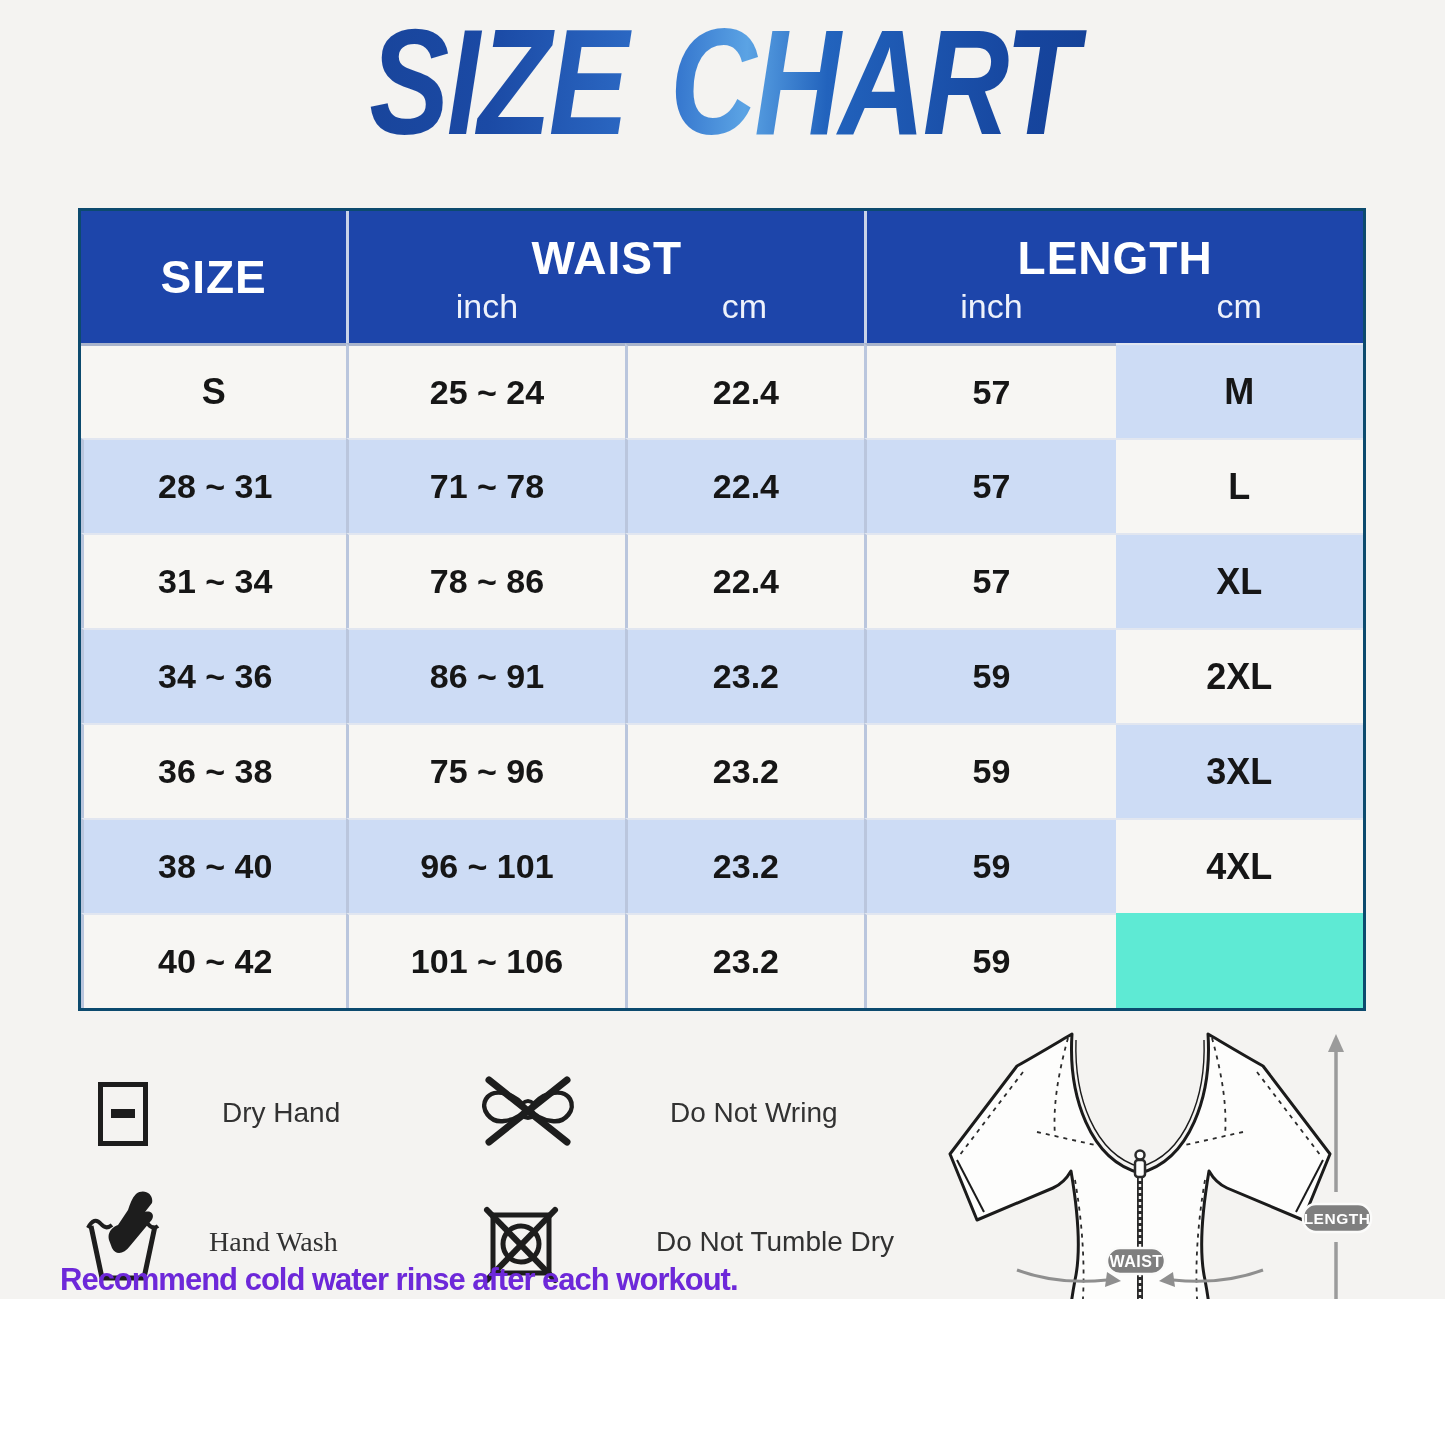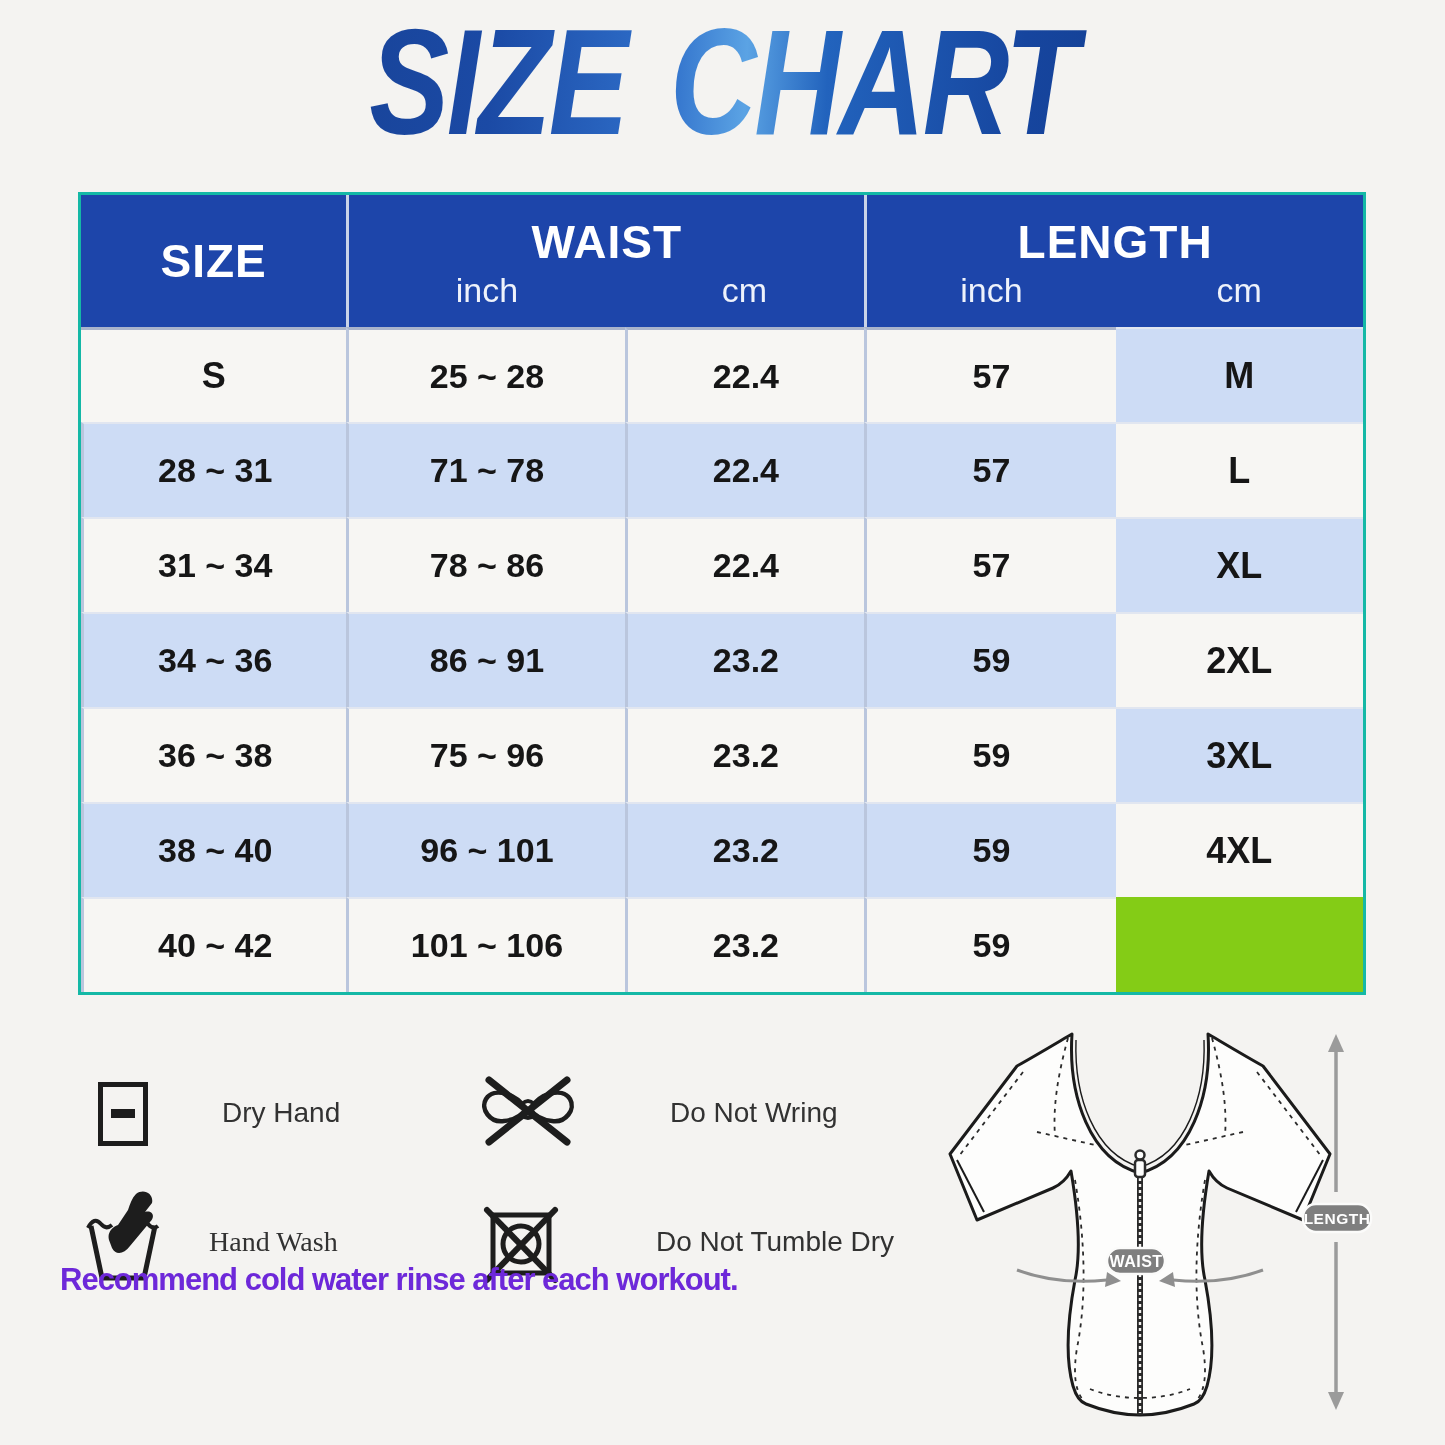--- a/index.html
+++ b/index.html
@@ -1,38 +1,38 @@
 <!DOCTYPE html>
 <html><head>
 <meta charset="utf-8">
 <style>
   html,body{margin:0;padding:0;}
   .page{
-    position:relative;width:1445px;height:1445px;background:#f4f3f1;
+    position:relative;width:1445px;height:1299px;background:#f4f3f1;
     font-family:"Liberation Sans",sans-serif;overflow:hidden;
   }
   
   .title{
     position:absolute;top:4px;left:0;width:100%;text-align:center;
     font-size:150px;line-height:156px;font-weight:bold;font-style:italic;
     letter-spacing:-3px;word-spacing:16px;transform:scaleX(0.8);
     color:#1b4aa5;margin:0;
   }
   @supports ((-webkit-background-clip:text) or (background-clip:text)){
     .title{
       background:linear-gradient(93deg,#163e8f 6%,#1b4aa5 30%,#2f6fca 45%,#5ba3e4 52%,#2263bd 59%,#16459e 76%,#123a8a 96%);
       -webkit-background-clip:text;background-clip:text;color:transparent;
     }
   }
   
   .size-table{
-    position:absolute;left:78px;top:192px;width:1288px;box-sizing:border-box;
+    position:absolute;left:78px;top:208px;width:1288px;box-sizing:border-box;
     display:grid;grid-template-columns:20.7% 21.7% 18.7% 19.6% 19.3%;
     grid-template-rows:76px 56px repeat(7,95px);
-    border:3px solid #14b8a6;background:#84cc16;
+    border:3px solid #0c4a6e;background:#5eead4;
   }
   .hd{background:#1d45aa;color:#fff;display:flex;align-items:center;justify-content:center;}
   .hd-size{grid-column:1;grid-row:1/3;font-size:46px;font-weight:bold;letter-spacing:1px;}
   .hd-big{font-size:46px;font-weight:bold;align-items:flex-end;padding-bottom:2px;letter-spacing:1px;box-sizing:border-box;}
   .hd-waist{grid-column:2/4;grid-row:1;}
   .hd-length{grid-column:4/6;grid-row:1;}
   .hd-sub{grid-row:2;font-size:34px;font-weight:normal;align-items:flex-start;color:#eef2fb;box-sizing:border-box;}
   .gc2{grid-column:2;} .gc3{grid-column:3;} .gc4{grid-column:4;} .gc5{grid-column:5;}
   .div-left{border-left:3px solid #c9d3e8;}
   .td{
@@ -65,21 +65,21 @@
   <div class="size-table">
     <div class="hd hd-size">SIZE</div>
     <div class="hd hd-big hd-waist div-left">WAIST</div>
     <div class="hd hd-big hd-length div-left">LENGTH</div>
     <div class="hd hd-sub gc2 div-left">inch</div>
     <div class="hd hd-sub gc3">cm</div>
     <div class="hd hd-sub gc4 div-left">inch</div>
     <div class="hd hd-sub gc5">cm</div>
 
     <div class="td size-cell row-a r1">S</div>
-    <div class="td c2 row-a r1">25 ~ 28</div>
+    <div class="td c2 row-a r1">25 ~ 24</div>
     <div class="td c4 row-a r1">22.4</div>
     <div class="td c5 row-a r1">57</div>
 
     <div class="td size-cell row-b">M</div>
     <div class="td c2 row-b">28 ~ 31</div>
     <div class="td c3 row-b">71 ~ 78</div>
     <div class="td c4 row-b">22.4</div>
     <div class="td c5 row-b">57</div>
 
     <div class="td size-cell row-a">L</div>

